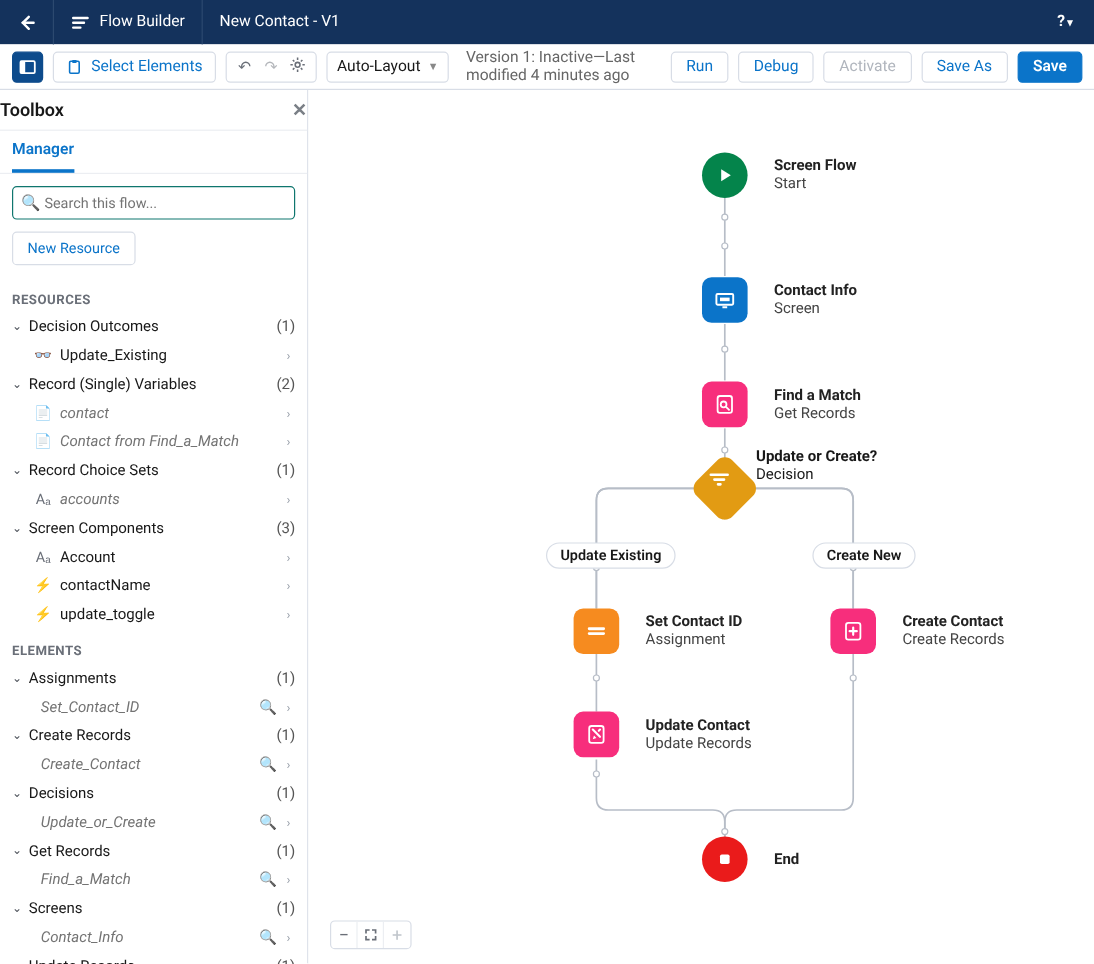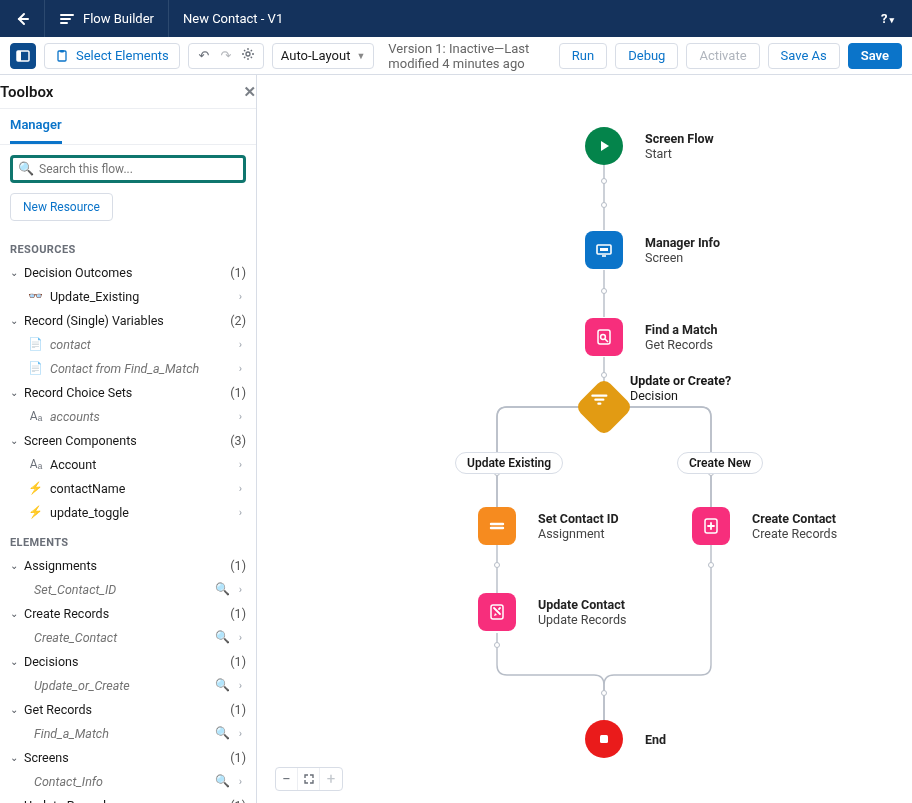--- a/index.html
+++ b/index.html
@@ -34,21 +34,21 @@
   .main { display: flex; height: calc(803px - 37px - 38px); }
   .toolbox { width: 257px; border-right: 1px solid #d8dde6; display: flex; flex-direction: column; background: #fff; }
   .canvas { flex: 1; position: relative; background: #fff; }
 
   .tbx-head { height: 34px; display: flex; align-items: center; justify-content: space-between; padding: 0 0; font-size: 15px; font-weight: 600; border-bottom: 1px solid #eceef2; }
   .tbx-close { color: #7a7f86; cursor: pointer; font-size: 15px; }
   .tbx-tabs { display: flex; padding: 0 10px; border-bottom: 1px solid #eceef2; }
   .tbx-tab { padding: 8px 0 9px; font-size: 13px; color: #0b74c9; font-weight: 600; border-bottom: 3px solid #0b74c9; cursor: pointer; }
   .tbx-body { flex: 1; overflow-y: auto; padding: 10px; }
   .search-wrap { position: relative; margin-bottom: 10px; }
-  .search-wrap input { width: 100%; height: 28px; border: 3px solid #0f766e; border-radius: 4px; padding: 0 8px 0 26px; font-size: 12px; }
+  .search-wrap input { width: 100%; height: 28px; border: 1px solid #0f766e; border-radius: 4px; padding: 0 8px 0 26px; font-size: 12px; }
   .search-wrap .sicon { position: absolute; left: 8px; top: 6px; color: #9aa1ab; font-size: 13px; }
   .new-res { height: 28px; border: 1px solid #d8dde6; border-radius: 4px; background: #fff; color: #0b74c9; font-size: 12px; padding: 0 12px; cursor: pointer; margin-bottom: 10px; }
   .sect-label { font-size: 11px; letter-spacing: .4px; font-weight: 700; color: #6a6f78; margin: 12px 0 4px; }
   .tree-row { display: flex; align-items: center; height: 24px; font-size: 12.5px; cursor: pointer; }
   .tree-row .chev { width: 14px; color: #51565e; font-size: 10px; }
   .tree-row .label { flex: 1; white-space: nowrap; overflow: hidden; text-overflow: ellipsis; }
   .tree-row .count { color: #555; margin-left: 2px; }
   .tree-child { display: flex; align-items: center; height: 24px; font-size: 12.5px; padding-left: 18px; }
   .tree-child .ic { width: 16px; text-align: center; color: #6a6f78; font-size: 12px; }
   .tree-child .label { flex: 1; margin-left: 6px; }
@@ -321,21 +321,21 @@
 
     <div class="node" style="left:328px; top:156px">
       <div class="shape screen">
         <svg viewBox="0 0 20 20">
             <rect x="3" y="5" width="14" height="9" rx="1" fill="none" stroke="#fff" stroke-width="1.6"></rect>
             <rect x="6" y="8" width="8" height="3" fill="#fff"></rect>
             <path d="M8 16h4" stroke="#fff" stroke-width="1.6"></path>
           </svg>
       </div>
       <div class="texts">
-        <div class="t1">Manager Info</div>
+        <div class="t1">Contact Info</div>
         <div class="t2">Screen</div>
       </div>
     </div>
 
     <div class="node" style="left:328px; top:243px">
       <div class="shape getrec">
         <svg viewBox="0 0 20 20">
             <rect x="4" y="3" width="12" height="14" rx="2" fill="none" stroke="#fff" stroke-width="1.5"></rect>
             <circle cx="9" cy="10" r="2.4" fill="none" stroke="#fff" stroke-width="1.5"></circle>
             <path d="M11 12l3 3" stroke="#fff" stroke-width="1.5"></path>
@@ -394,21 +394,21 @@
             <rect x="4" y="3" width="12" height="14" rx="2" fill="none" stroke="#fff" stroke-width="1.5"></rect>
             <path d="M10 7v6M7 10h6" stroke="#fff" stroke-width="1.8" stroke-linecap="round"></path>
           </svg>
       </div>
       <div class="texts">
         <div class="t1">Create Contact</div>
         <div class="t2">Create Records</div>
       </div>
     </div>
 
-    <div class="node" style="left:328px; top:645px">
+    <div class="node" style="left:328px; top:622px">
       <div class="shape end">
         <svg viewBox="0 0 20 20">
             <rect x="6" y="6" width="8" height="8" rx="1.5" fill="#fff"></rect>
           </svg>
       </div>
       <div class="texts">
         <div class="t1">End</div>
       </div>
     </div>
 

